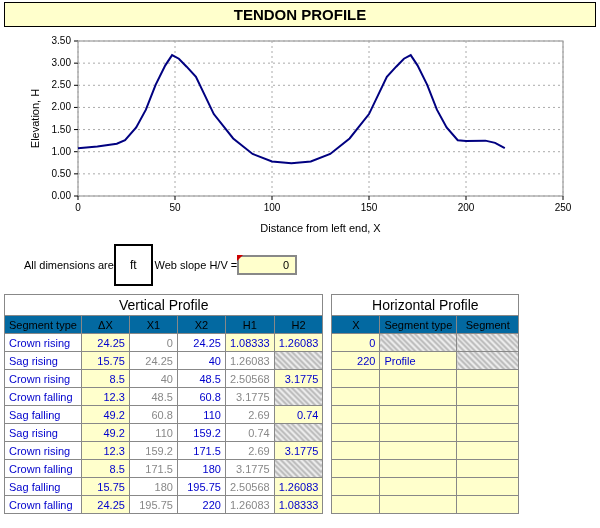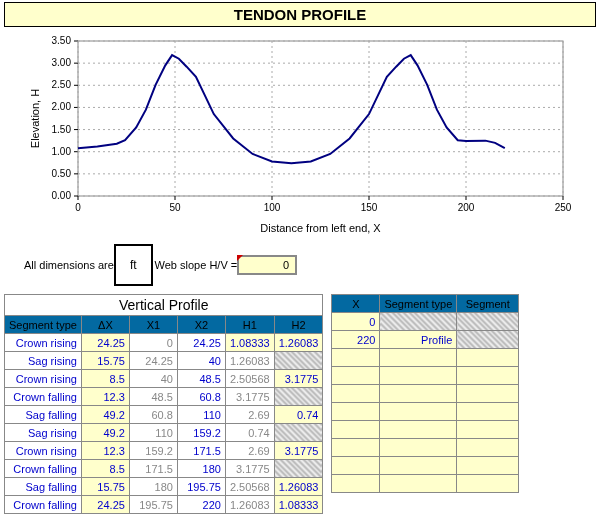--- a/index.html
+++ b/index.html
@@ -76,21 +76,21 @@
     text-align: center;
     font-size: 14px;
     font-weight: normal;
     background: #fff;
   }
   .colhdr {
     text-align: center;
     font-weight: normal;
     background: #0369a1;
   }
-  td.seg { color: #0000cc; text-align: right; margin-left: 35px; }
+  td.seg { color: #0000cc; text-align: left; margin-left: 35px; }
   td.num { text-align: right; }
   td.blue { color: #0000cc; }
   td.gray { color: #888; }
   td.yellow { background: #ffffcc; color: #0000cc; }
   td.hatched {
     background: repeating-linear-gradient(45deg,#bbb 0,#bbb 2px,#eee 2px,#eee 4px);
   }
   .vert-table td, .vert-table th { }
   .vert-table .c-seg { width: 74px; }
   .vert-table .c-n { width: 48px; }
@@ -254,20 +254,23 @@
           <td class="num yellow">24.25</td>
           <td class="num gray">195.75</td>
           <td class="num blue">220</td>
           <td class="num gray">1.26083</td>
           <td class="num yellow">1.08333</td>
         </tr>
       </tbody>
   </table>
   <table class="horz-table">
     <tbody>
+        <tr>
+          <th colspan="3" class="tbl-title">Horizontal Profile</th>
+        </tr>
     <tr id="hhdr">
           <th class="colhdr c-x">X</th>
           <th class="colhdr c-s">Segment type</th>
           <th class="colhdr c-r">Segment</th>
         </tr>
     </tbody>
       <tbody id="hbody">
         <tr>
           <td class="num yellow">0</td>
           <td class="seg  hatched"></td>

